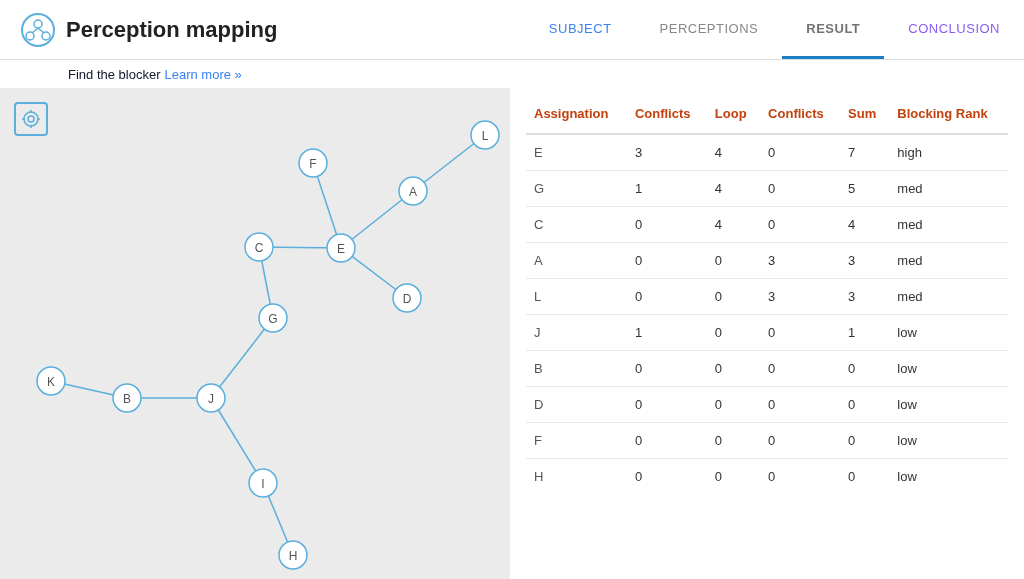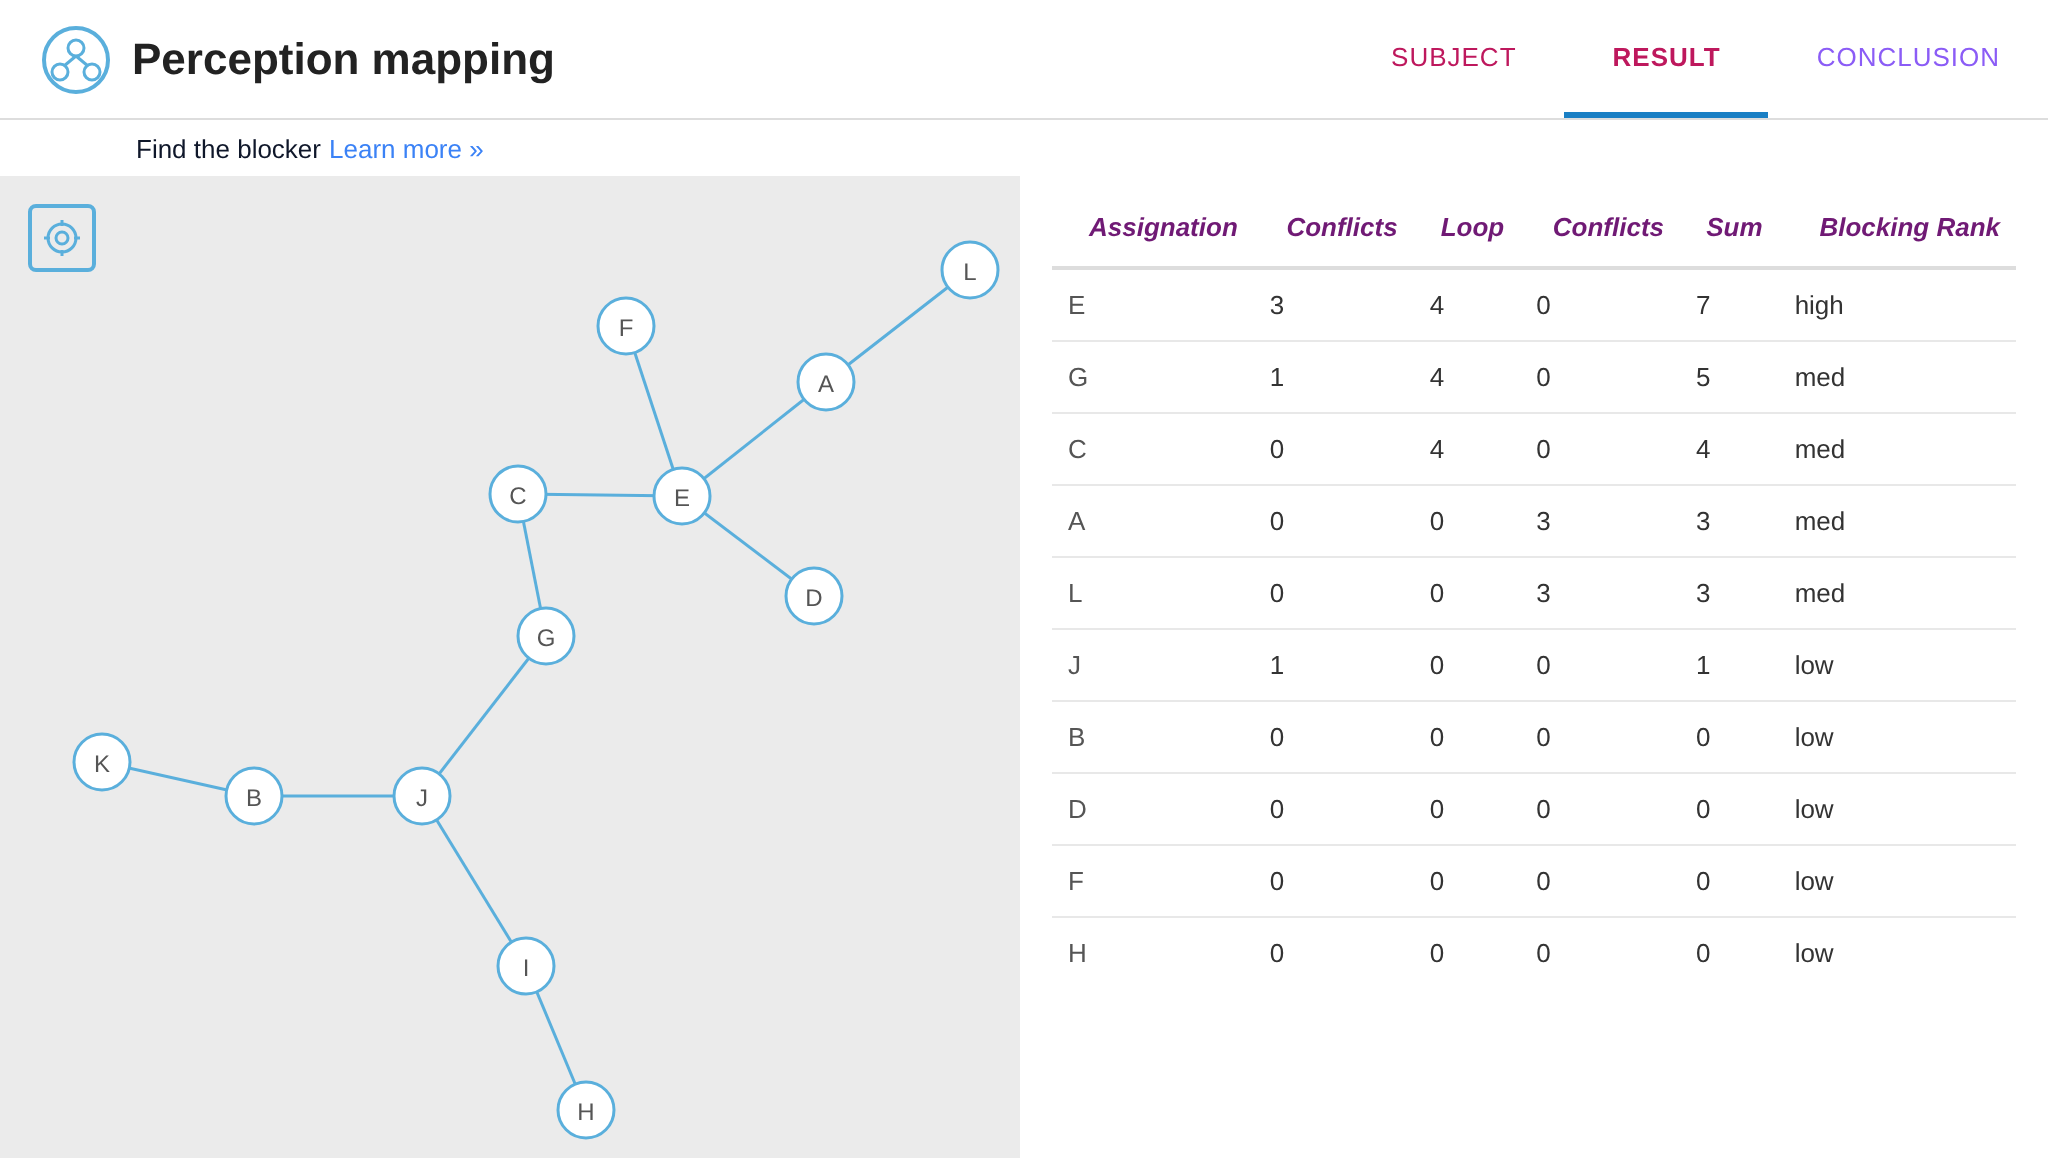--- a/index.html
+++ b/index.html
@@ -1,19 +1,19 @@
 <!DOCTYPE html>
 <html><head>
   <meta charset="utf-8">
   <style>
     * { box-sizing: border-box; margin: 0; padding: 0; }
     body { font-family: Arial, sans-serif; background: #fff; color: #333; font-size: 14px; width: 1024px; height: 579px; overflow: hidden; }
     .full-layout { display: flex; flex-direction: column; height: 579px; }
     table { width: 100%; border-collapse: collapse; margin-top: 6px; }
-    thead th { padding: 12px 8px; text-align: right; font-size: 13px; font-weight: bold; color: #701a75; border-bottom: 2px solid #ddd; white-space: nowrap; font-style: italic; }
+    thead th { padding: 12px 8px; text-align: left; font-size: 13px; font-weight: bold; color: #c2410c; border-bottom: 2px solid #ddd; white-space: nowrap; }
     tbody td { padding: 10px 8px; border-bottom: 1px solid #e8e8e8; font-size: 13px; color: #333; }
     tbody tr:last-child td { border-bottom: none; }
     tbody td:first-child { color: #555; }
   </style>
 </head>
 <body>
 
 <div class="full-layout">
 
   <div style="display:flex; align-items:stretch; border-bottom:1px solid #ddd; height:60px; flex-shrink:0;">
@@ -27,22 +27,23 @@
           <circle cx="26" cy="24" r="4" fill="none" stroke="#5aafdc" stroke-width="1.5"></circle>
           <line x1="18" y1="16" x2="12" y2="21" stroke="#5aafdc" stroke-width="1.5"></line>
           <line x1="18" y1="16" x2="24" y2="21" stroke="#5aafdc" stroke-width="1.5"></line>
         </svg>
       </div>
       <span style="font-size:22px; font-weight:bold; color:#222;">Perception mapping</span>
     </div>
 
     <div style="flex:1; display:flex; align-items:stretch;">
       <div style="display:flex; align-items:stretch; margin-left:auto;">
-        <div style="padding:16px 24px; display:flex; align-items:center; font-size:13px; color:#be185d; letter-spacing:0.5px; cursor:pointer; border-bottom:3px solid transparent;">SUBJECT</div>
-        <div style="padding:0 24px; display:flex; align-items:center; font-size:13px; color:#be185d; font-weight:bold; letter-spacing:0.5px; cursor:pointer; border-bottom:3px solid #1a7fc4;">RESULT</div>
+        <div style="padding:16px 24px; display:flex; align-items:center; font-size:13px; color:#3b82f6; letter-spacing:0.5px; cursor:pointer; border-bottom:3px solid transparent;">SUBJECT</div>
+        <div style="padding:0 24px; display:flex; align-items:center; font-size:13px; color:#888; letter-spacing:0.5px; cursor:pointer; border-bottom:3px solid transparent;">PERCEPTIONS</div>
+        <div style="padding:0 24px; display:flex; align-items:center; font-size:13px; color:#737373; font-weight:bold; letter-spacing:0.5px; cursor:pointer; border-bottom:3px solid #1a7fc4;">RESULT</div>
         <div style="padding:0 24px; display:flex; align-items:center; font-size:13px; color:#8b5cf6; letter-spacing:0.5px; cursor:pointer; border-bottom:3px solid transparent;">CONCLUSION</div>
       </div>
     </div>
   </div>
 
   <div style="padding: 6px 20px 6px 68px; display:flex; align-items:center; flex-shrink:0; height:28px;">
     <span style="font-size:13px; color:#0f172a; margin-right:4px;">Find the blocker</span>
     <a href="#" style="font-size:13px; color:#3b82f6; text-decoration:none;">Learn more »</a>
   </div>
 

